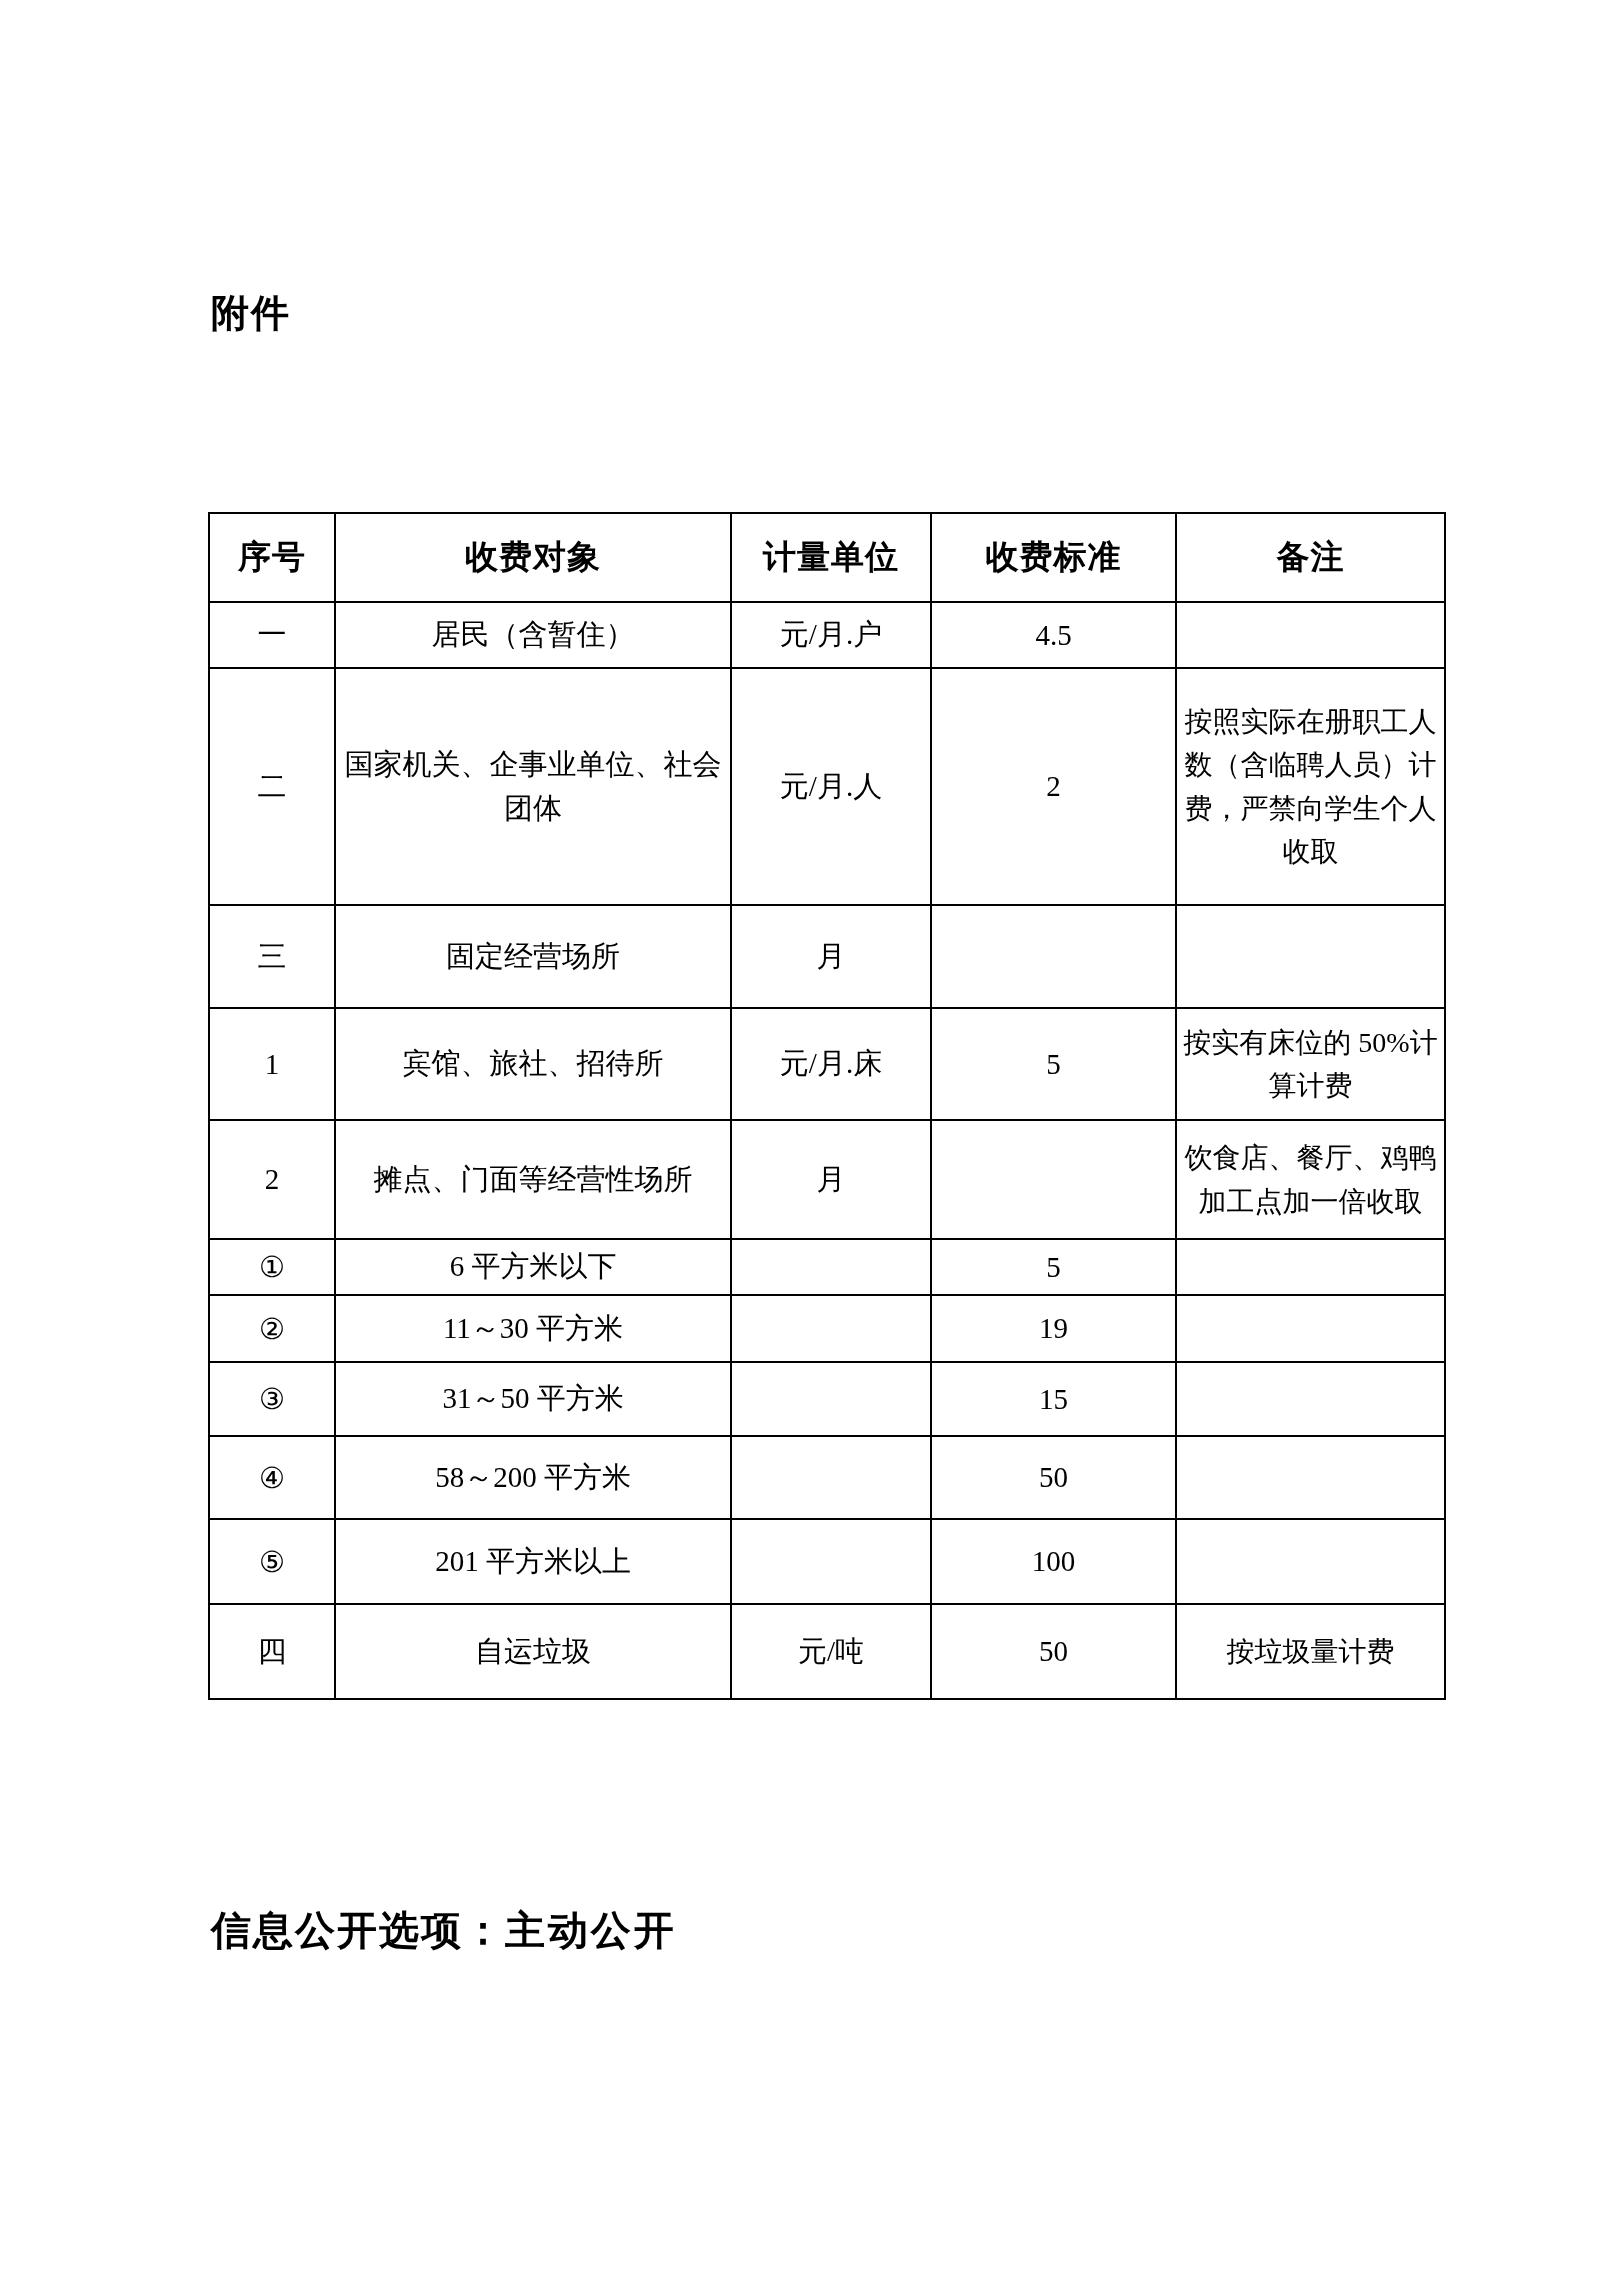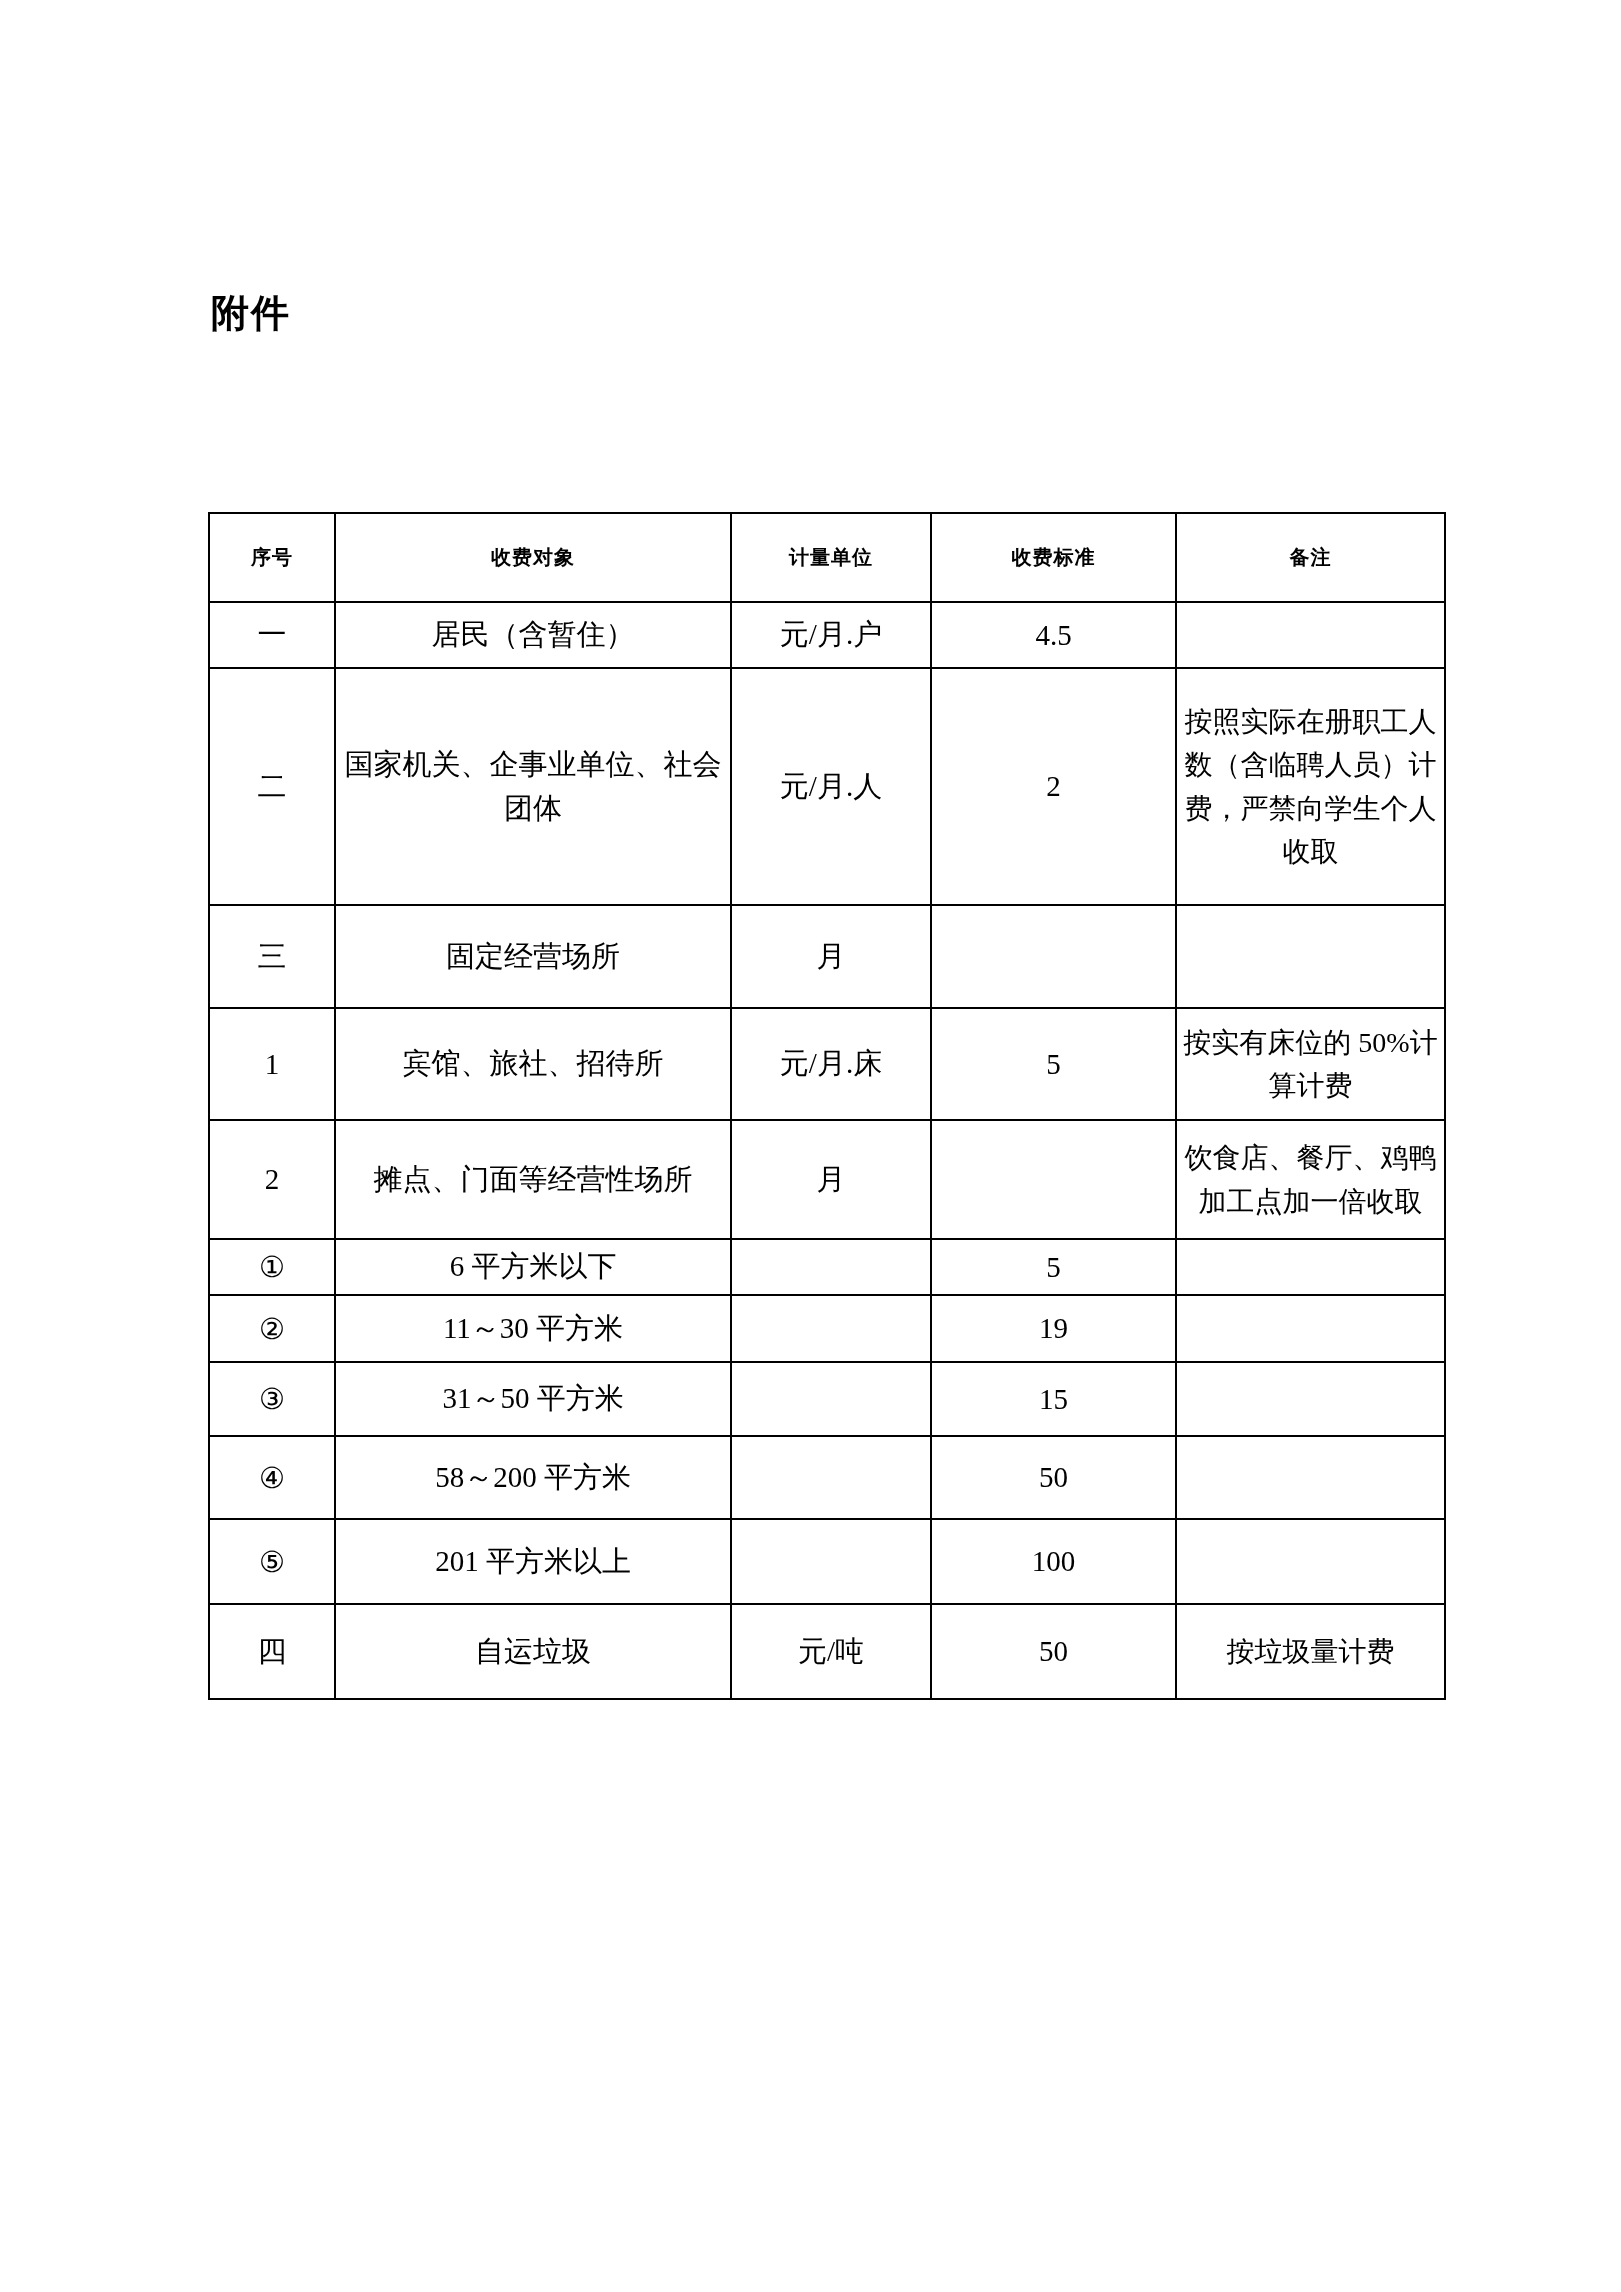--- a/index.html
+++ b/index.html
@@ -47,21 +47,21 @@
     vertical-align: middle;
     font-size: 29px;
     padding: 3.9px 7.8px;
     box-sizing: border-box;
     overflow: hidden;
   }
   .fee-table thead th {
     height: 89px;
     font-family: Liberation Mono, monospace;
     font-weight: bold;
-    font-size: 20px;
+    font-size: 33px;
     letter-spacing: 1px;
   }
   .fee-table td.left { text-align: center; line-height: 1.5; }
   .fee-table td.remark-cell { font-size: 28px; padding: 3.9px 5.9px; line-height: 1.55; }
   .footer-line {
     position: absolute;
     left: 211px;
     top: 1903px;
     font-size: 40px;
     font-weight: bold;
@@ -168,15 +168,18 @@
         <tr style="height: 95px;">
           <td>四</td>
           <td>自运垃圾</td>
           <td>元/吨</td>
           <td>50</td>
           <td class="remark-cell">按垃圾量计费</td>
         </tr>
       </tbody>
   </table>
 
+  <div class="footer-line">
+    <span class="footer-label">信息公开选项：</span><span class="footer-value">主动公开</span>
+  </div>
 
 </div>
 
 
 </body></html>

